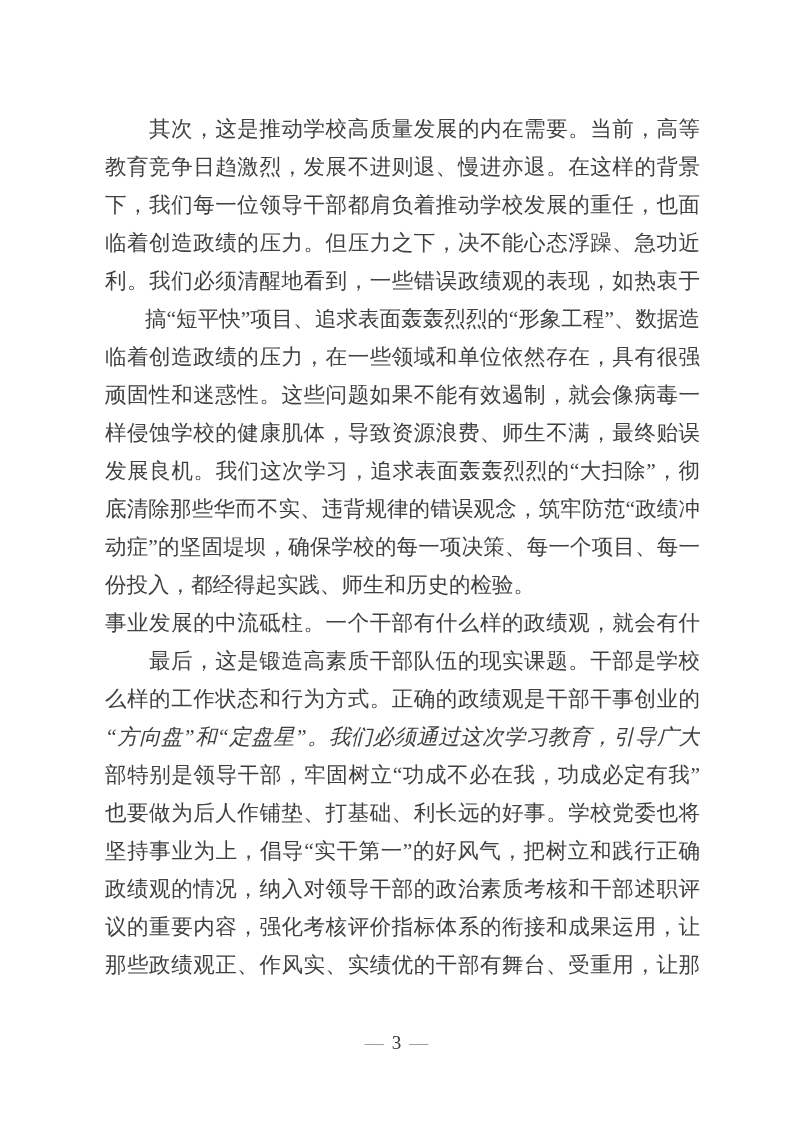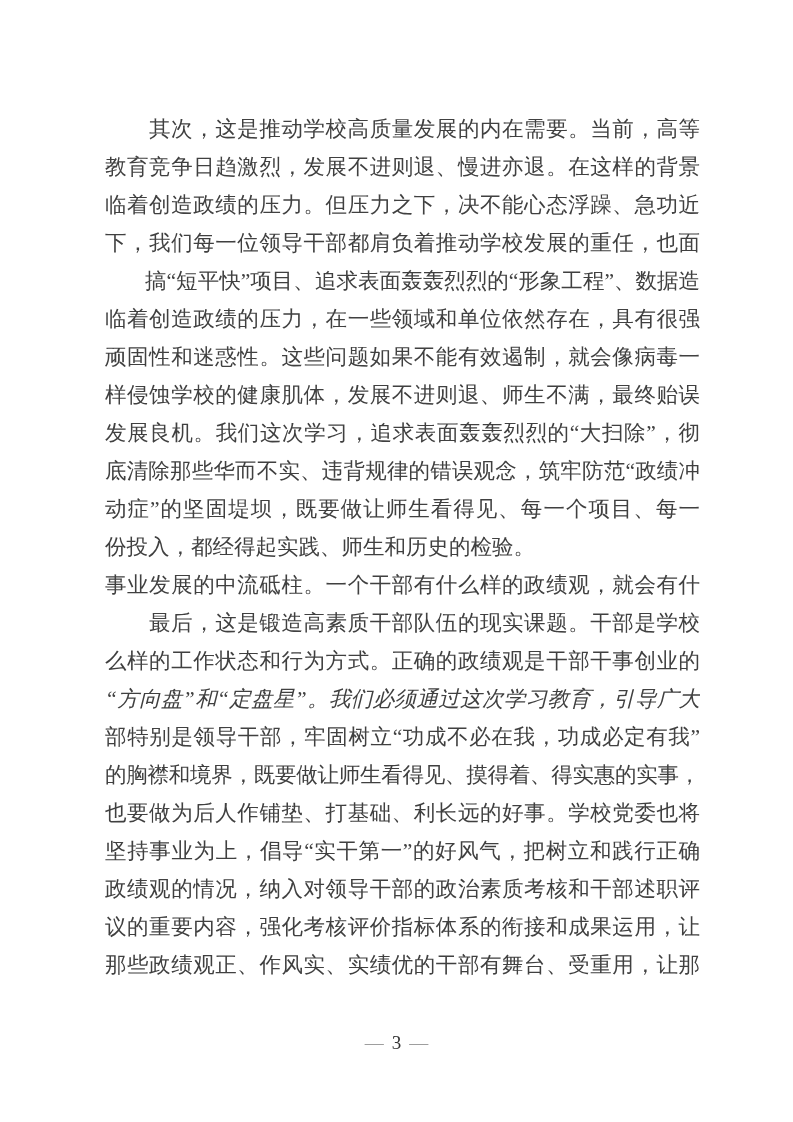--- a/index.html
+++ b/index.html
@@ -61,39 +61,39 @@
 </head>
 <body>
 
 <div class="page">
 
   <div class="content">
 
     <div>
       <div class="tline indent">其次，这是推动学校高质量发展的内在需要。当前，高等</div>
       <div class="tline">教育竞争日趋激烈，发展不进则退、慢进亦退。在这样的背景</div>
+      <div class="tline">下，我们每一位领导干部都肩负着推动学校发展的重任，也面</div>
       <div class="tline">临着创造政绩的压力。但压力之下，决不能心态浮躁、急功近</div>
-      <div class="tline">下，我们每一位领导干部都肩负着推动学校发展的重任，也面</div>
+      <div class="tline">利。我们必须清醒地看到，一些错误政绩观的表现，如热衷于</div>
       <div class="tline" style="letter-spacing: -0.1px; margin-left: 40px;">搞“短平快”项目、追求表面轰轰烈烈的“形象工程”、数据造假、</div>
       <div class="tline">临着创造政绩的压力，在一些领域和单位依然存在，具有很强的</div>
       <div class="tline">顽固性和迷惑性。这些问题如果不能有效遏制，就会像病毒一</div>
-      <div class="tline">样侵蚀学校的健康肌体，发展不进则退、师生不满，最终贻误</div>
+      <div class="tline">样侵蚀学校的健康肌体，导致资源浪费、师生不满，最终贻误</div>
       <div class="tline">发展良机。我们这次学习，追求表面轰轰烈烈的“大扫除”，彻</div>
       <div class="tline">底清除那些华而不实、违背规律的错误观念，筑牢防范“政绩冲</div>
-      <div class="tline">动症”的坚固堤坝，既要做让师生看得见、每一个项目、每一</div>
+      <div class="tline">动症”的坚固堤坝，确保学校的每一项决策、每一个项目、每一</div>
       <div class="tline flush">份投入，都经得起实践、师生和历史的检验。</div>
     </div>
 
     <div>
       <div class="tline">事业发展的中流砥柱。一个干部有什么样的政绩观，就会有什</div>
       <div class="tline indent">最后，这是锻造高素质干部队伍的现实课题。干部是学校</div>
       <div class="tline">么样的工作状态和行为方式。正确的政绩观是干部干事创业的</div>
       <div class="tline" style="letter-spacing: -0.1px; font-style: italic;">“方向盘”和“定盘星”。我们必须通过这次学习教育，引导广大干</div>
       <div class="tline">部特别是领导干部，牢固树立“功成不必在我，功成必定有我”</div>
-      <div class="tline" style="letter-spacing: -0.3px;">的胸襟和境界，既要做让师生看得见、摸得着、得实惠的实事，</div>
       <div class="tline">也要做为后人作铺垫、打基础、利长远的好事。学校党委也将</div>
       <div class="tline">坚持事业为上，倡导“实干第一”的好风气，把树立和践行正确</div>
       <div class="tline">政绩观的情况，纳入对领导干部的政治素质考核和干部述职评</div>
       <div class="tline">议的重要内容，强化考核评价指标体系的衔接和成果运用，让</div>
       <div class="tline">那些政绩观正、作风实、实绩优的干部有舞台、受重用，让那</div>
     </div>
 
   </div>
 
   <div class="footer">

